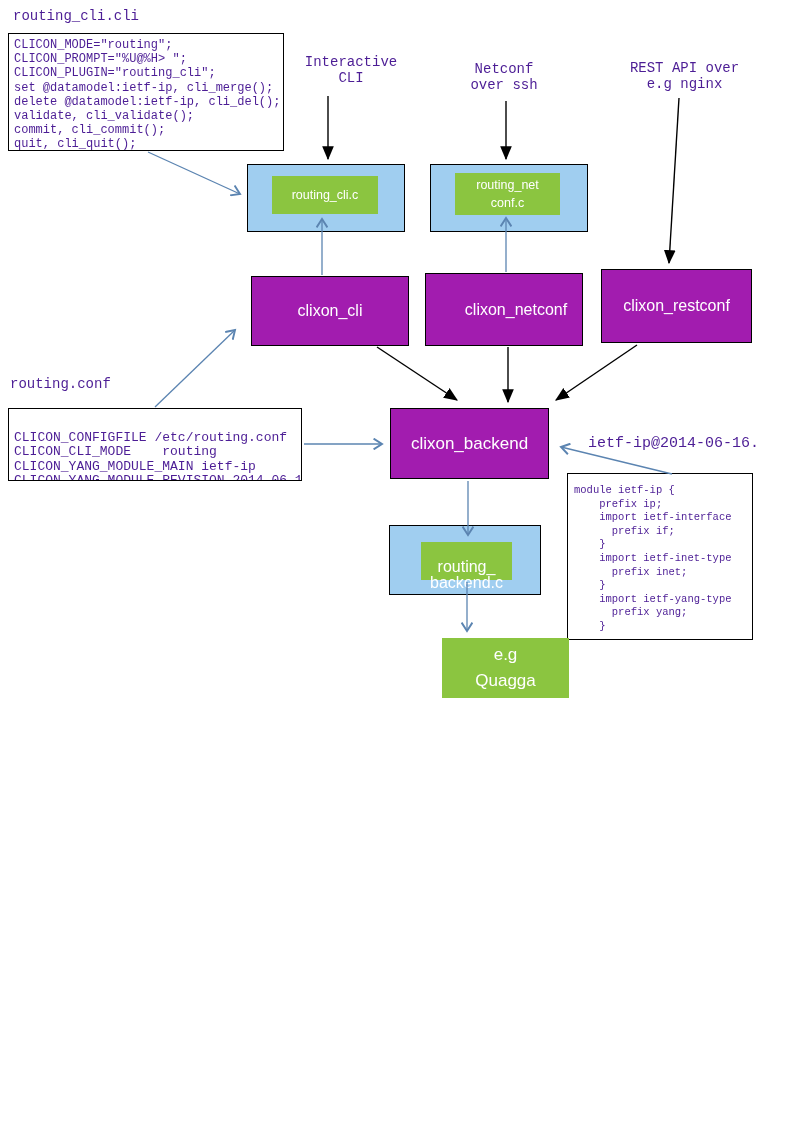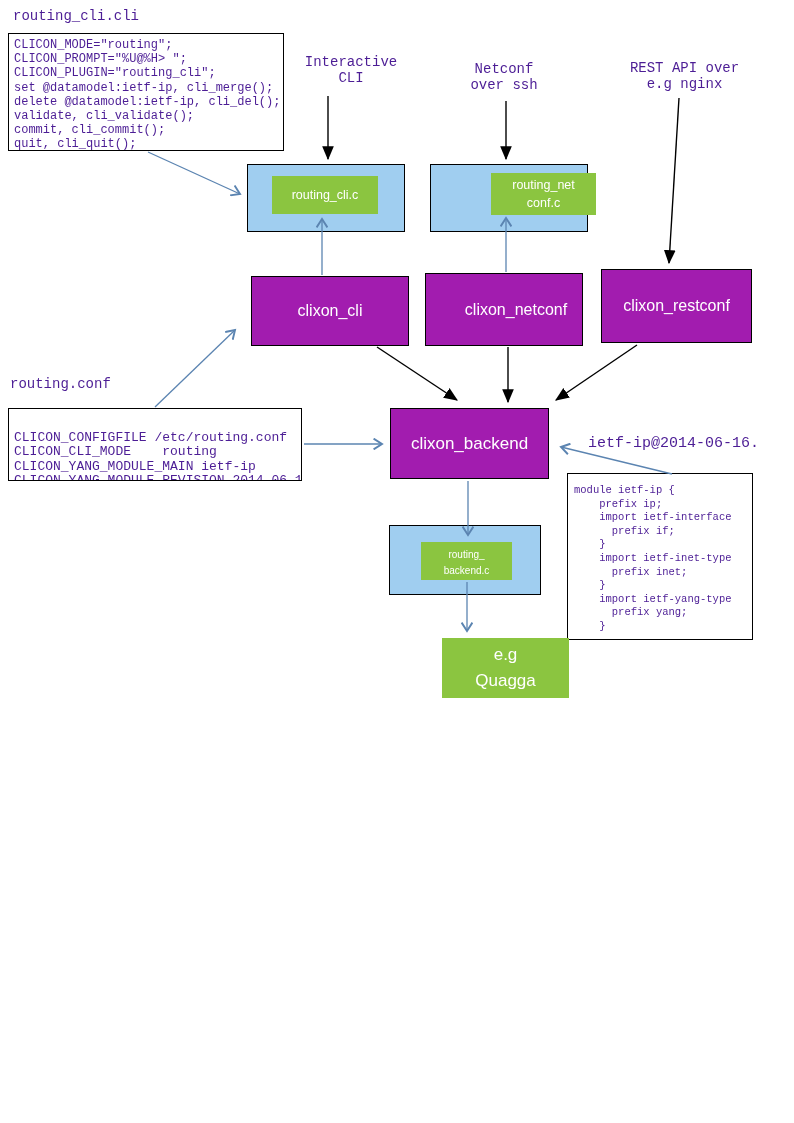--- a/index.html
+++ b/index.html
@@ -70,21 +70,21 @@
 CLI</div>
   <div class="abs mono chanlabel" style="left:448px;top:62px;width:112px;">Netconf
 over ssh</div>
   <div class="abs mono chanlabel" style="left:612px;top:61px;width:145px;">REST API over
 e.g nginx</div>
 
   <div class="abs panel" style="left:247px;top:164px;width:158px;height:68px;"></div>
   <div class="abs greenbox" style="left:272px;top:176px;width:106px;height:38px;font-size:12.5px;line-height:38px;">routing_cli.c</div>
 
   <div class="abs panel" style="left:430px;top:164px;width:158px;height:68px;"></div>
-  <div class="abs greenbox" style="left:455px;top:173px;width:105px;height:42px;font-size:12.5px;line-height:18px;padding-top:3px;margin-left:36px;">routing_net
+  <div class="abs greenbox" style="left:455px;top:173px;width:105px;height:42px;font-size:12.5px;line-height:18px;padding-top:3px;">routing_net
 conf.c</div>
 
   <div class="abs node" style="left:251px;top:276px;width:158px;height:70px;">
     <span class="node-label">clixon_cli</span>
   </div>
   <div class="abs node" style="left:425px;top:273px;width:158px;height:73px;padding-left:24px;">
     <span class="node-label">clixon_netconf</span>
   </div>
   <div class="abs node" style="left:601px;top:269px;width:151px;height:74px;">
     <span class="node-label">clixon_restconf</span>
@@ -107,19 +107,19 @@
       prefix if;
     }
     import ietf-inet-type
       prefix inet;
     }
     import ietf-yang-type
       prefix yang;
     }</div>
 
   <div class="abs panel" style="left:389px;top:525px;width:152px;height:70px;"></div>
-  <div class="abs greenbox" style="left:421px;top:542px;width:91px;height:38px;font-size:10px;line-height:16px;padding-top:5px;">routing_
+  <div class="abs greenbox" style="left:421px;top:542px;width:91px;height:38px;font-size:16px;line-height:16px;padding-top:17px;">routing_
 backend.c</div>
 
   <div class="abs greenbox" style="left:406px;top:638px;width:127px;height:60px;font-size:17px;line-height:26px;padding-top:4px;margin-left:36px;">e.g
 Quagga</div>
 
 </div>
 
 </body></html>

